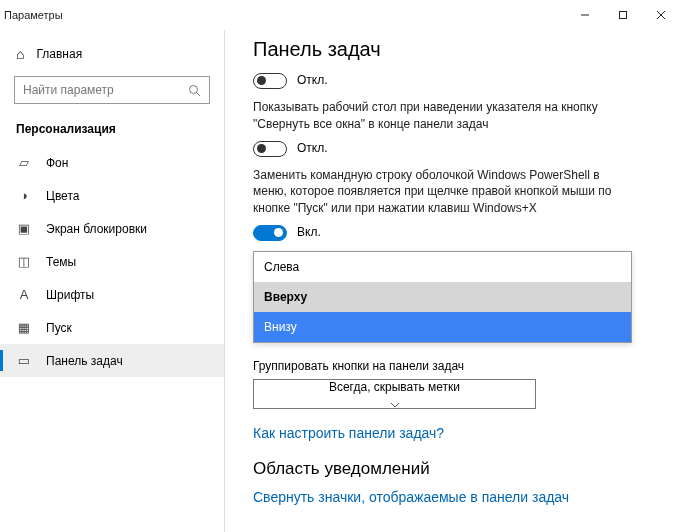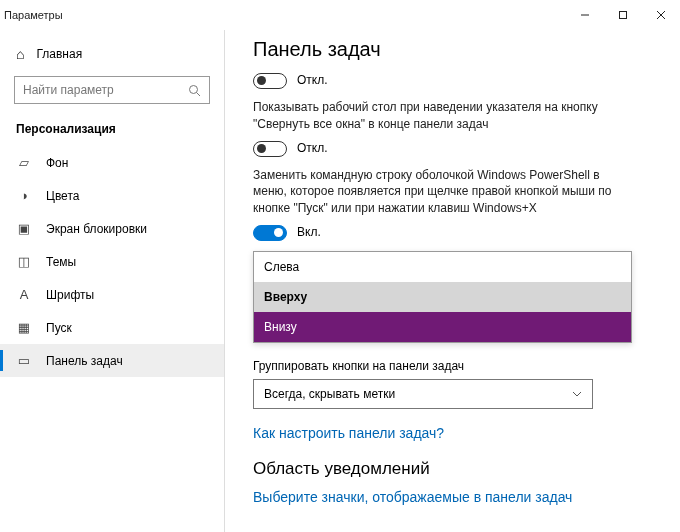--- a/index.html
+++ b/index.html
@@ -24,23 +24,23 @@
 h1.page-title { font-size: 20px; font-weight: 400; margin-bottom: 12px; }
 .toggle-row { display: flex; align-items: flex-start; gap: 10px; margin-bottom: 10px; }
 .toggle { width: 34px; height: 16px; border: 1.5px solid #333; border-radius: 10px; position: relative; }
 .toggle::after { content:""; position:absolute; width:9px; height:9px; border-radius:50%; background:#333; top:2px; left:3px; }
 .toggle.on { background:#0078d4; border-color:#0078d4; }
 .toggle.on::after { background:#fff; left:auto; right:3px; }
 .desc { font-size: 12px; color: #222; margin-bottom: 8px; line-height: 1.4; max-width: 370px; }
 .dropdown-open { border: 1px solid #999; width: 379px; margin-top: 4px; margin-bottom: 16px; box-shadow: 0 2px 6px rgba(0,0,0,.15); }
 .dropdown-open .opt { padding: 8px 10px; font-size: 12px; background:#fff; }
 .dropdown-open .opt.hover { background:#d6d6d6;font-weight:bold; }
-.dropdown-open .opt.sel { background:#701a75; color:#fff; }
+.dropdown-open .opt.sel { background:#3b82f6; color:#fff; }
 .label { font-size: 12px; margin-bottom: 6px; margin-top: 6px; }
-.combo { border: 1px solid #777; width: 340px; height: 30px; display:flex; align-items:center; justify-content:space-between; padding:0 10px; font-size:12px; margin-bottom: 16px; }
+.combo { border: 1px solid #777; width: 283px; height: 30px; display:flex; align-items:center; justify-content:space-between; padding:0 10px; font-size:12px; margin-bottom: 16px; flex-direction: column; }
 .link { color:#0066b4; font-size:14px; margin: 8px 0 16px 0; display:block; }
 h2.section { font-size: 17px; font-weight: 400; margin: 18px 0 10px 0; }
 svg { display: block; }
 </style>
 </head>
 <body>
 
 <div class="titlebar">
   <div class="titlebar-title">Параметры</div>
   <div class="win-controls">
@@ -142,16 +142,16 @@
       <span>
           <svg width="10" height="6">
             <polyline points="1,1 5,5 9,1" fill="none" stroke="#555" stroke-width="1"></polyline>
           </svg>
         </span>
     </div>
 
     <a class="link">Как настроить панели задач?</a>
 
     <h2 class="section">Область уведомлений</h2>
-    <a class="link">Выберите значки, отображаемые в панели задач</a>
+    <a class="link">Свернуть значки, отображаемые в панели задач</a>
 
   </div>
 </div>
 
 </body></html>

